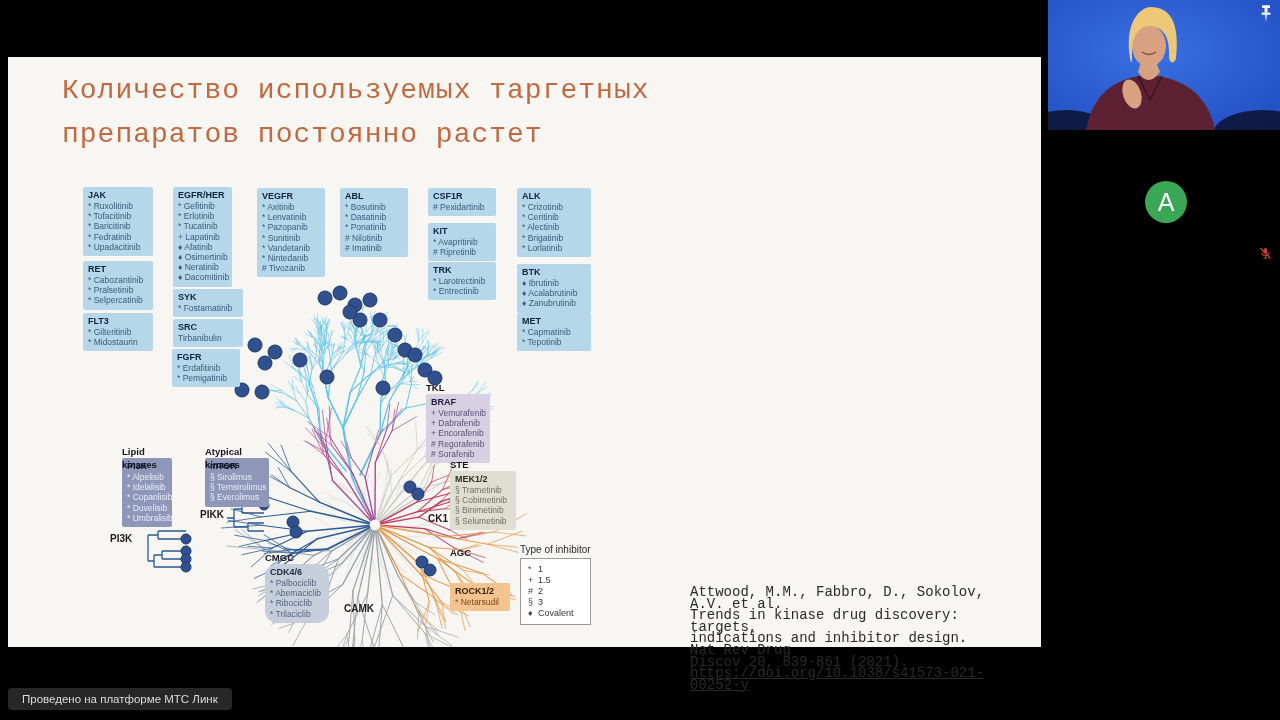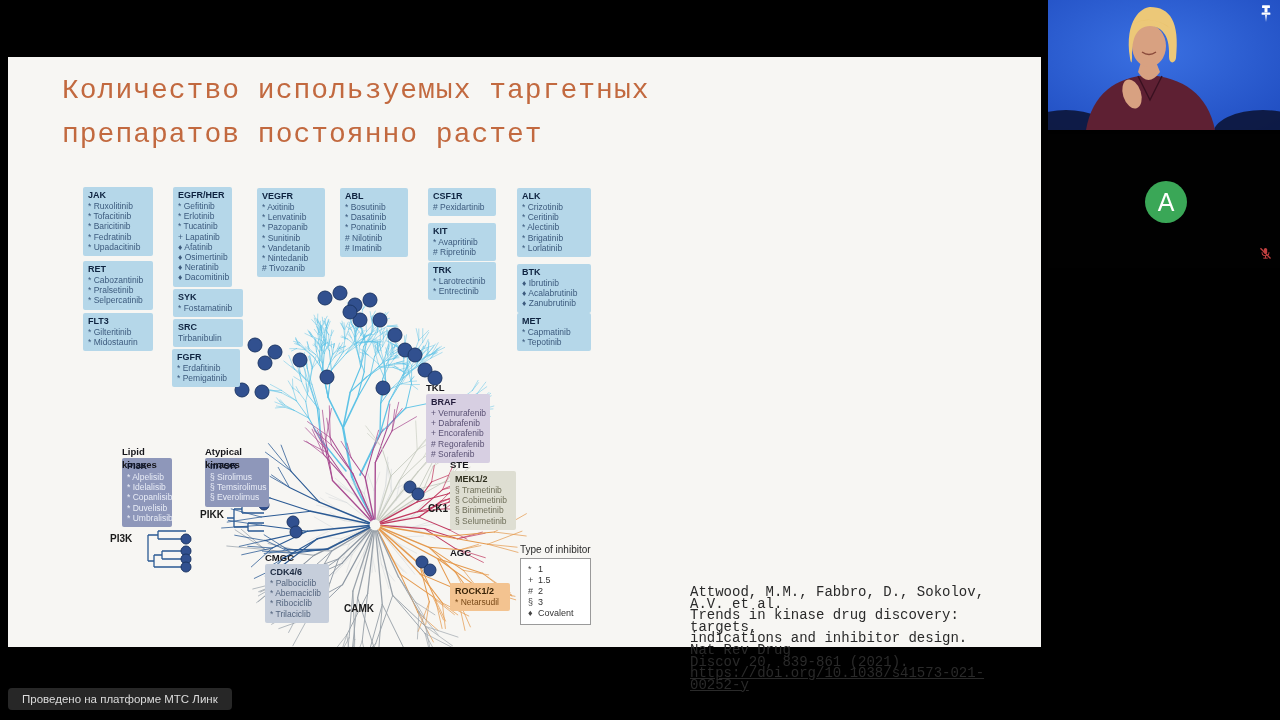--- a/index.html
+++ b/index.html
@@ -15,21 +15,21 @@
 
   .kgroup{position:absolute;}
   .glabel{font-weight:bold;font-size:9.5px;color:#15151a;height:13px;line-height:13px;}
   .kbox{border-radius:2px;padding:3px 5px 4px 5px;}
   .kbox .hdr{font-weight:bold;font-size:9px;line-height:11px;}
   .kbox .it{font-size:8.5px;line-height:10.2px;white-space:nowrap;}
   .c-blue     {background:var(--box_blue);}     .c-blue .hdr{color:#0e2340;}  .c-blue .it{color:#3c5a7d;}
   .c-slate    {background:var(--box_slate);}    .c-slate .hdr{color:#10182f;} .c-slate .it{color:#e8ecf6;}
   .c-lavender {background:var(--box_lavender);} .c-lavender .hdr{color:#241d3c;} .c-lavender .it{color:#5a5174;}
   .c-sage     {background:var(--box_sage);}     .c-sage .hdr{color:#2e2e1e;}  .c-sage .it{color:#70705a;}
-  .c-bluegray {background:var(--box_bluegray);} .c-bluegray .hdr{color:#1c2a40;} .c-bluegray .it{color:#53647e;}
+  .c-bluegray {background:var(--box_bluegray);border-radius:12px;} .c-bluegray .hdr{color:#1c2a40;} .c-bluegray .it{color:#53647e;}
   .c-peach    {background:var(--box_peach);margin-top:24px;}    .c-peach .hdr{color:#3a2408;} .c-peach .it{color:#7a4a18;}
 
   .tree-label{position:absolute;font-weight:bold;font-size:10px;color:#1a1a1a;z-index:2;}
 
   .legend{position:absolute;z-index:2;}
   .legend .ltitle{font-size:10px;color:#2a2a2a;height:12px;}
   .legend .lbox{margin-top:2px;background:#fff;border:1px solid #9a9a9a;padding:5px 7px;}
   .legend .lrow{font-size:9px;color:#333;line-height:11px;white-space:nowrap;}
   .legend .lsym{display:inline-block;width:10px;color:#444;}
 
@@ -1290,21 +1290,21 @@
 
   <div class="citation" id="citation">
       <div>Attwood, M.M., Fabbro, D., Sokolov, A.V. et al.</div>
       <div>Trends in kinase drug discovery: targets,</div>
       <div>indications and inhibitor design. Nat Rev Drug</div>
       <div>Discov 20, 839-861 (2021).</div>
       <div class="u">https://doi.org/10.1038/s41573-021-00252-y</div>
     </div>
 <div class="tree-label" style="left: 192px; top: 452px;">PIKK</div>
     <div class="tree-label" style="left: 102px; top: 476px;">PI3K</div>
-    <div class="tree-label" style="left: 408px; top: 446px; padding-left: 12px;">CK1</div>
+    <div class="tree-label" style="left: 408px; top: 456px; padding-left: 12px;">CK1</div>
     <div class="tree-label" style="left: 336px; top: 546px;">CAMK</div>
   </div>
 
 <div class="platform-badge">Проведено на платформе МТС Линк</div>
 
 <div class="rightcol">
 
   <div class="tile-video">
     <svg width="232" height="130" viewBox="0 0 232 130">
       <defs>

